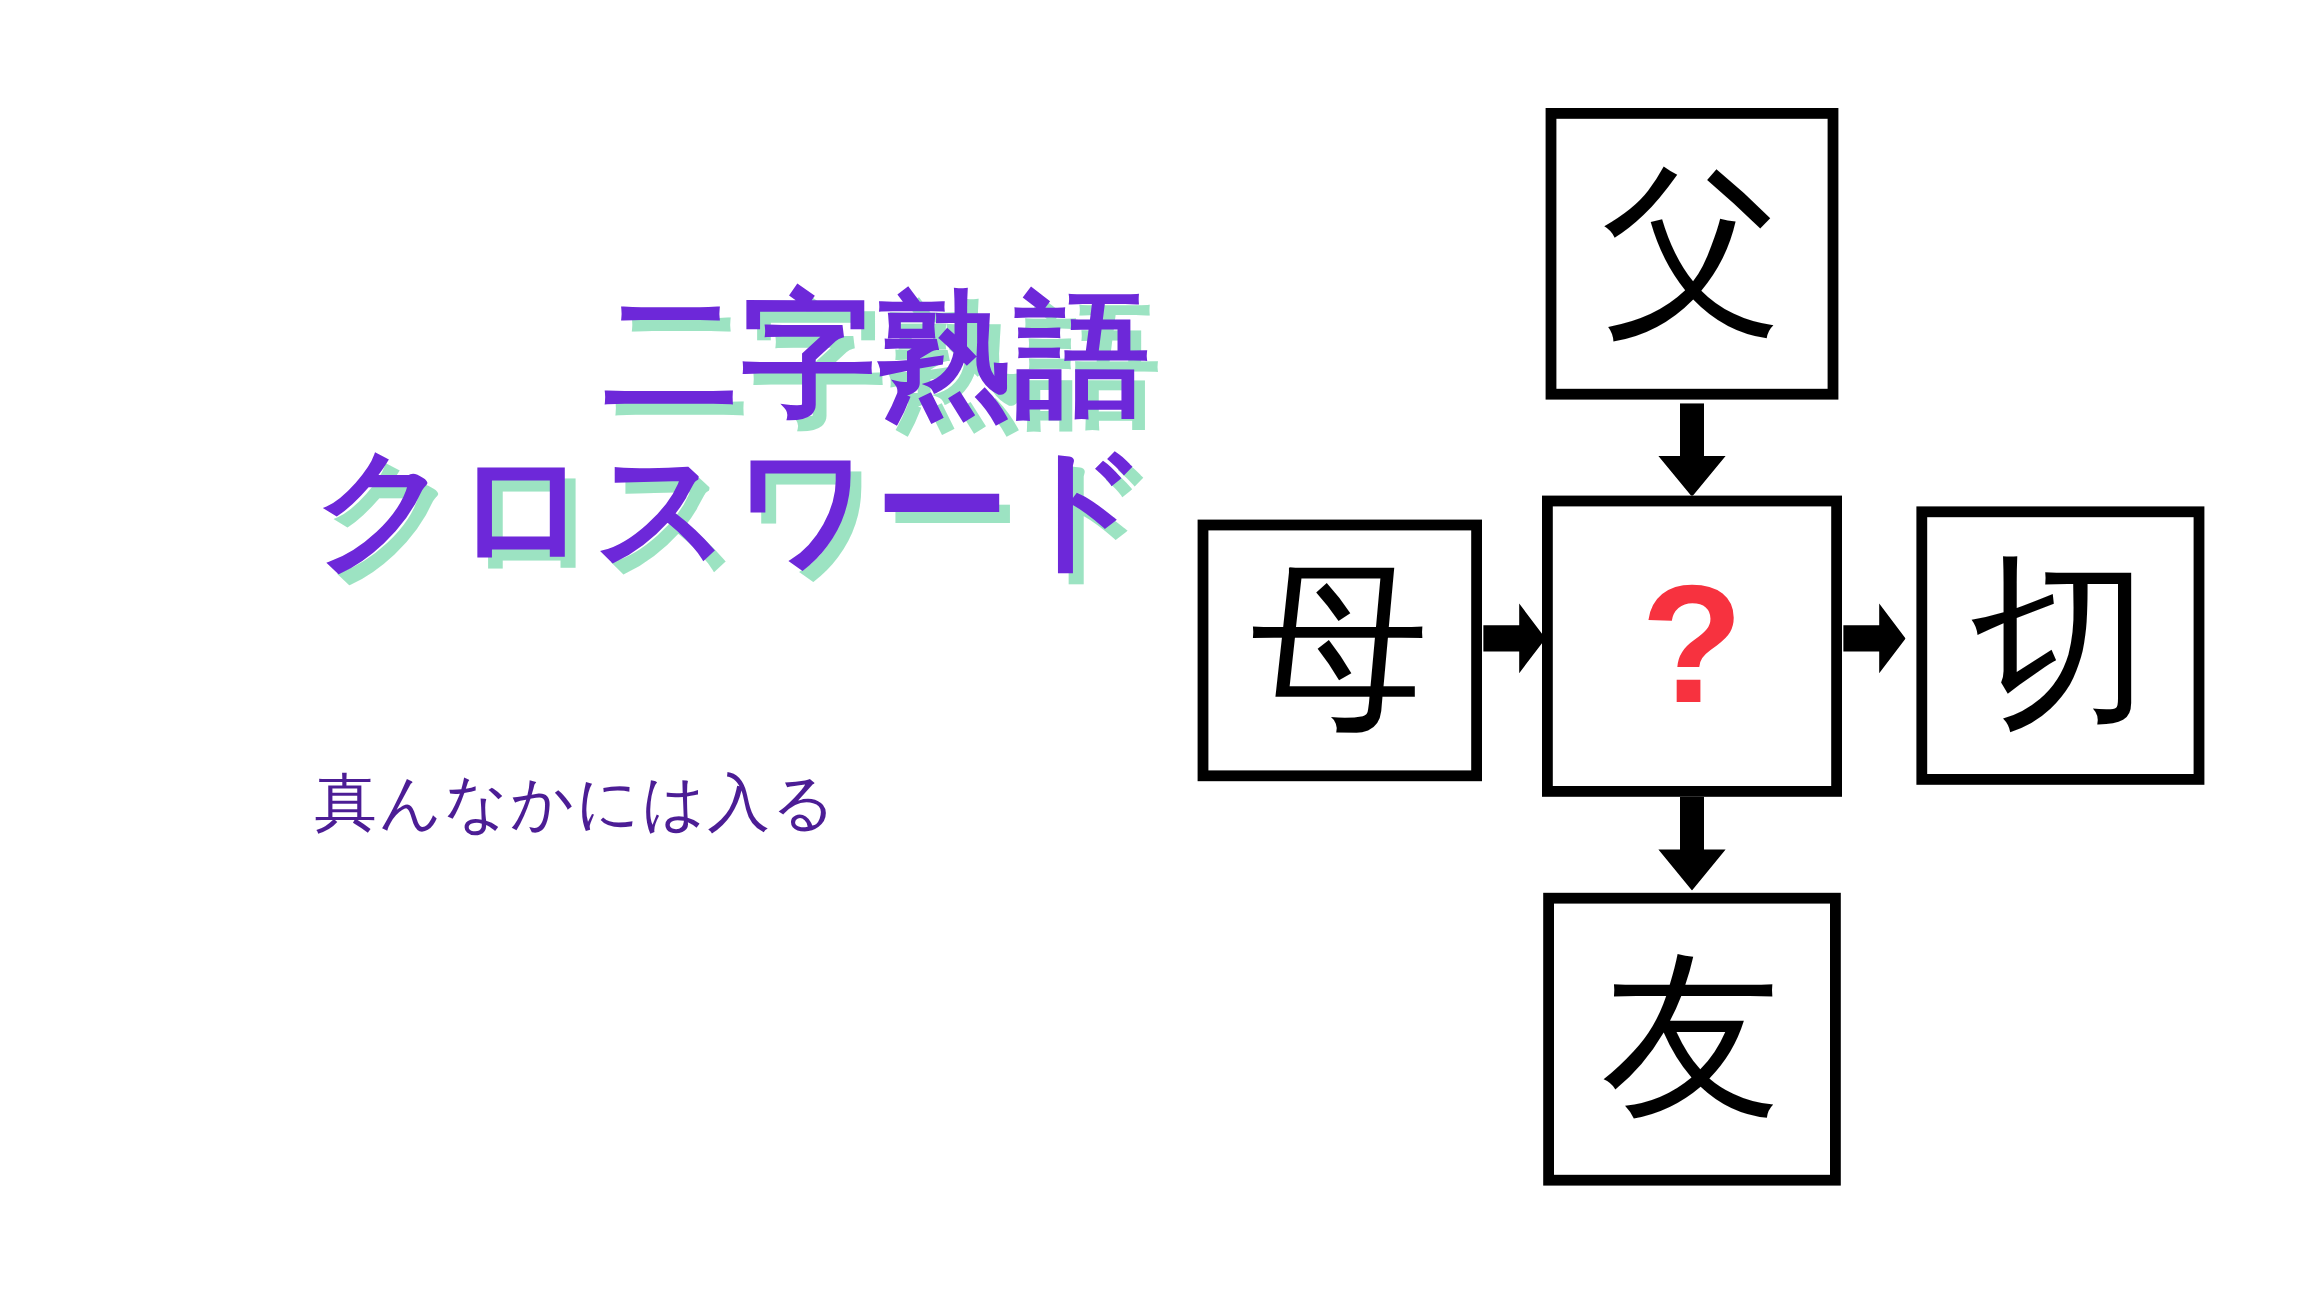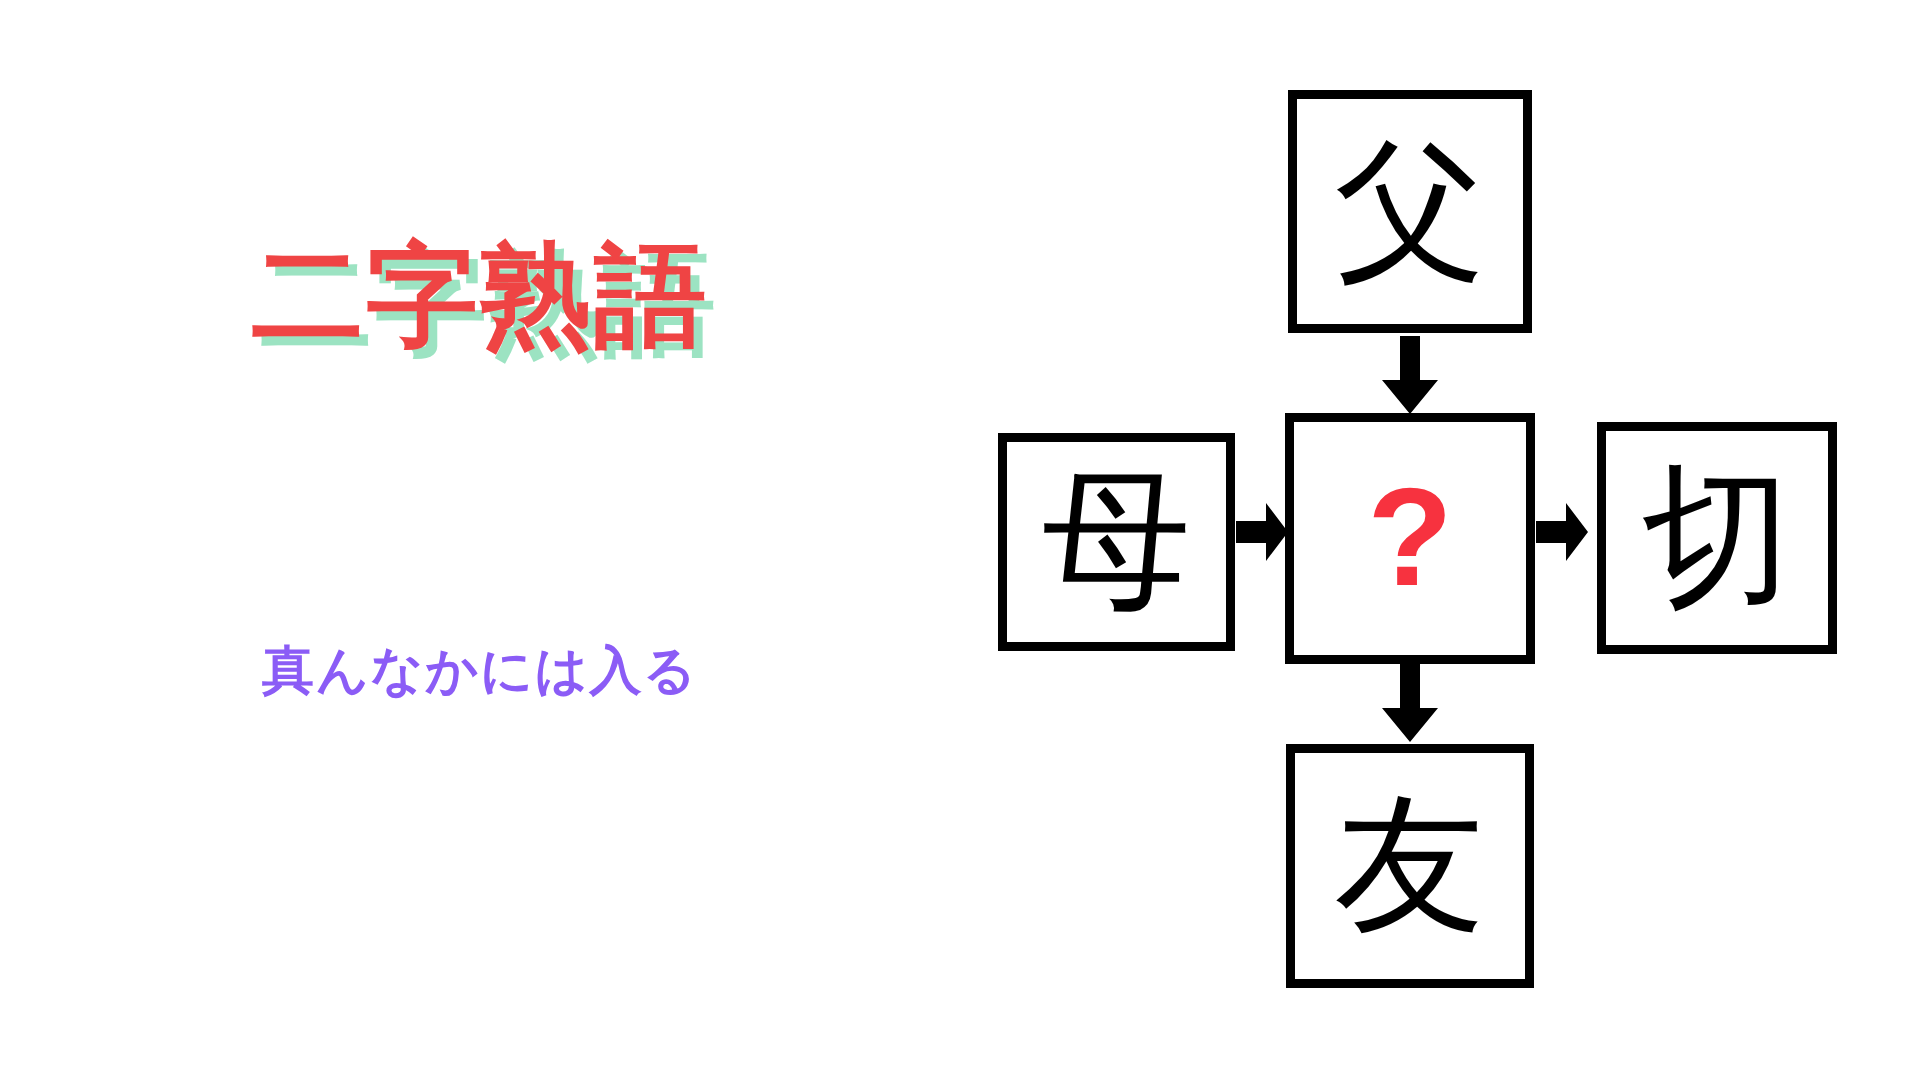--- a/index.html
+++ b/index.html
@@ -24,48 +24,49 @@
   
   .title-block {
     position: absolute;
     left: 0px;
     top: 240px;
     width: 960px;
     text-align: center;
   }
 
   .title-line {
-    color: #ef4444;
+    color: #6d28d9;
     font-weight: 700;
     line-height: 1.0;
     letter-spacing: 0.02em;
     text-shadow: 9px 9px 0 #9CE3C2;
     white-space: nowrap;
+    text-align: right;
   }
 
   .title-line-1 {
     font-size: 112px;
     margin-bottom: 16px;
   }
 
   .title-line-2 {
     font-size: 112px;
   }
 
   .subtitle-block {
     position: absolute;
     left: 0px;
     top: 640px;
     width: 960px;
     text-align: center;
   }
 
   .subtitle-line {
-    color: #8b5cf6;
-    font-weight: 700;
+    color: #4c1d95;
+    font-weight: 400;
     font-size: 52px;
     line-height: 1.18;
     letter-spacing: 0.03em;
     white-space: nowrap;
   }
 
   
   .grid-area {
     position: absolute;
     left: 960px;
@@ -118,20 +119,21 @@
   .arrow-center-to-right  { left: 576px; top: 500px; }
   .arrow-center-to-bottom { left: 418px; top: 664px; }
 </style>
 </head>
 <body>
 
 <div class="stage">
 
   <div class="title-block">
     <div class="title-line title-line-1">二字熟語</div>
+    <div class="title-line title-line-2">クロスワード</div>
   </div>
 
   <div class="subtitle-block">
     <div class="subtitle-line">真んなかには入る</div>
   </div>
 
   <div class="grid-area">
 
     <div class="cell cell-top">
       <span class="cell-glyph">父</span>

